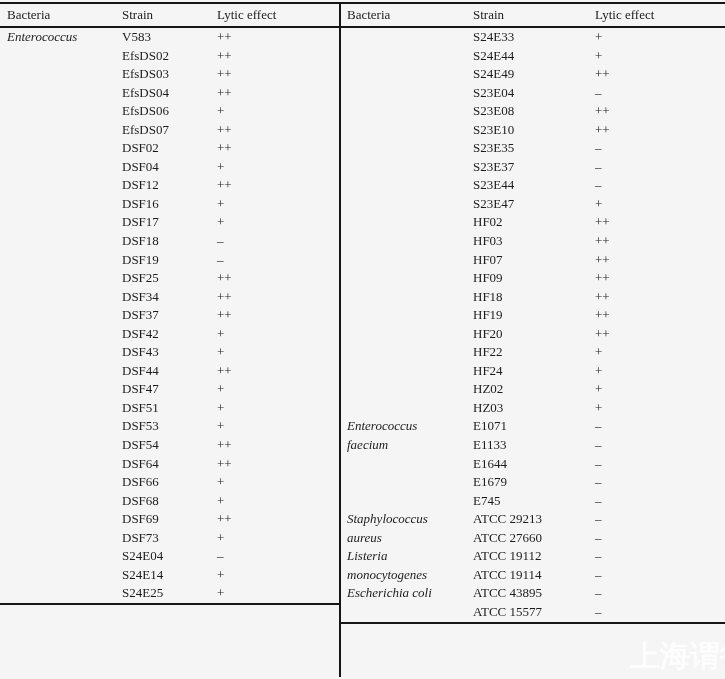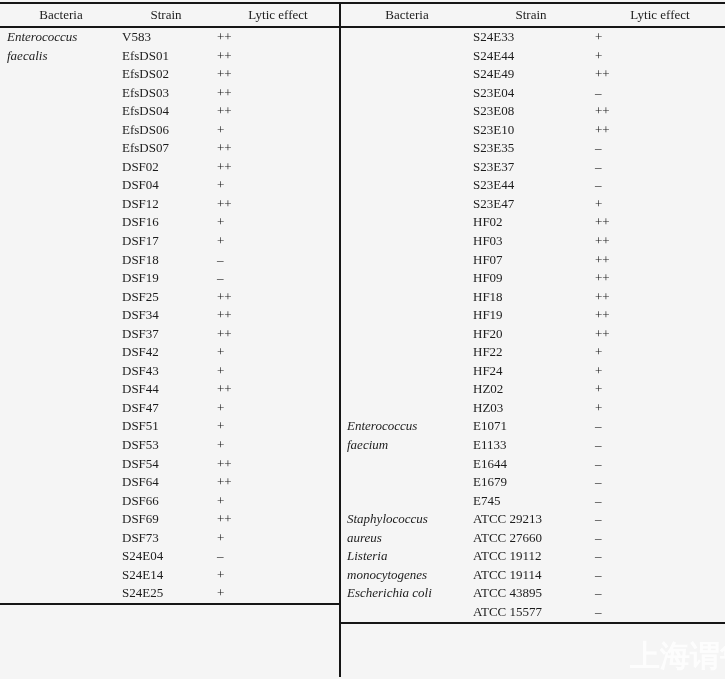--- a/index.html
+++ b/index.html
@@ -26,21 +26,21 @@
     border-collapse: collapse;
     table-layout: fixed;
     font-size: 13px;
     border-top: 2px solid #161616;
     border-bottom: 2px solid #161616;
   }
   .tbl.left  { left: 0;     width: 339px; }
   .tbl.right { left: 341px; width: 384px; }
   .tbl th {
     font-weight: normal;
-    text-align: center;
+    text-align: left;
     font-size: 13px;
     height: 20px;
     line-height: 20px;
     padding: 1px 0 1px 7px;
     border-bottom: 2px solid #161616;
     white-space: nowrap;
     overflow: hidden;
   }
   .tbl td {
     height: 18.55px;
@@ -91,25 +91,20 @@
         <th>Lytic effect</th>
       </tr>
     </thead>
     <tbody>
         <tr>
           <td class="c-bact">Enterococcus</td>
           <td class="c-strain">V583</td>
           <td class="c-effect">++</td>
         </tr>
         <tr>
-          <td class="c-bact">faecalis</td>
-          <td class="c-strain">EfsDS01</td>
-          <td class="c-effect">++</td>
-        </tr>
-        <tr>
           <td class="c-bact"></td>
           <td class="c-strain">EfsDS02</td>
           <td class="c-effect">++</td>
         </tr>
         <tr>
           <td class="c-bact"></td>
           <td class="c-strain">EfsDS03</td>
           <td class="c-effect">++</td>
         </tr>
         <tr>
@@ -213,20 +208,25 @@
           <td class="c-effect">++</td>
         </tr>
         <tr>
           <td class="c-bact"></td>
           <td class="c-strain">DSF64</td>
           <td class="c-effect">++</td>
         </tr>
         <tr>
           <td class="c-bact"></td>
           <td class="c-strain">DSF66</td>
+          <td class="c-effect">+</td>
+        </tr>
+        <tr>
+          <td class="c-bact"></td>
+          <td class="c-strain">DSF68</td>
           <td class="c-effect">+</td>
         </tr>
         <tr>
           <td class="c-bact"></td>
           <td class="c-strain">DSF69</td>
           <td class="c-effect">++</td>
         </tr>
         <tr>
           <td class="c-bact"></td>
           <td class="c-strain">DSF73</td>

